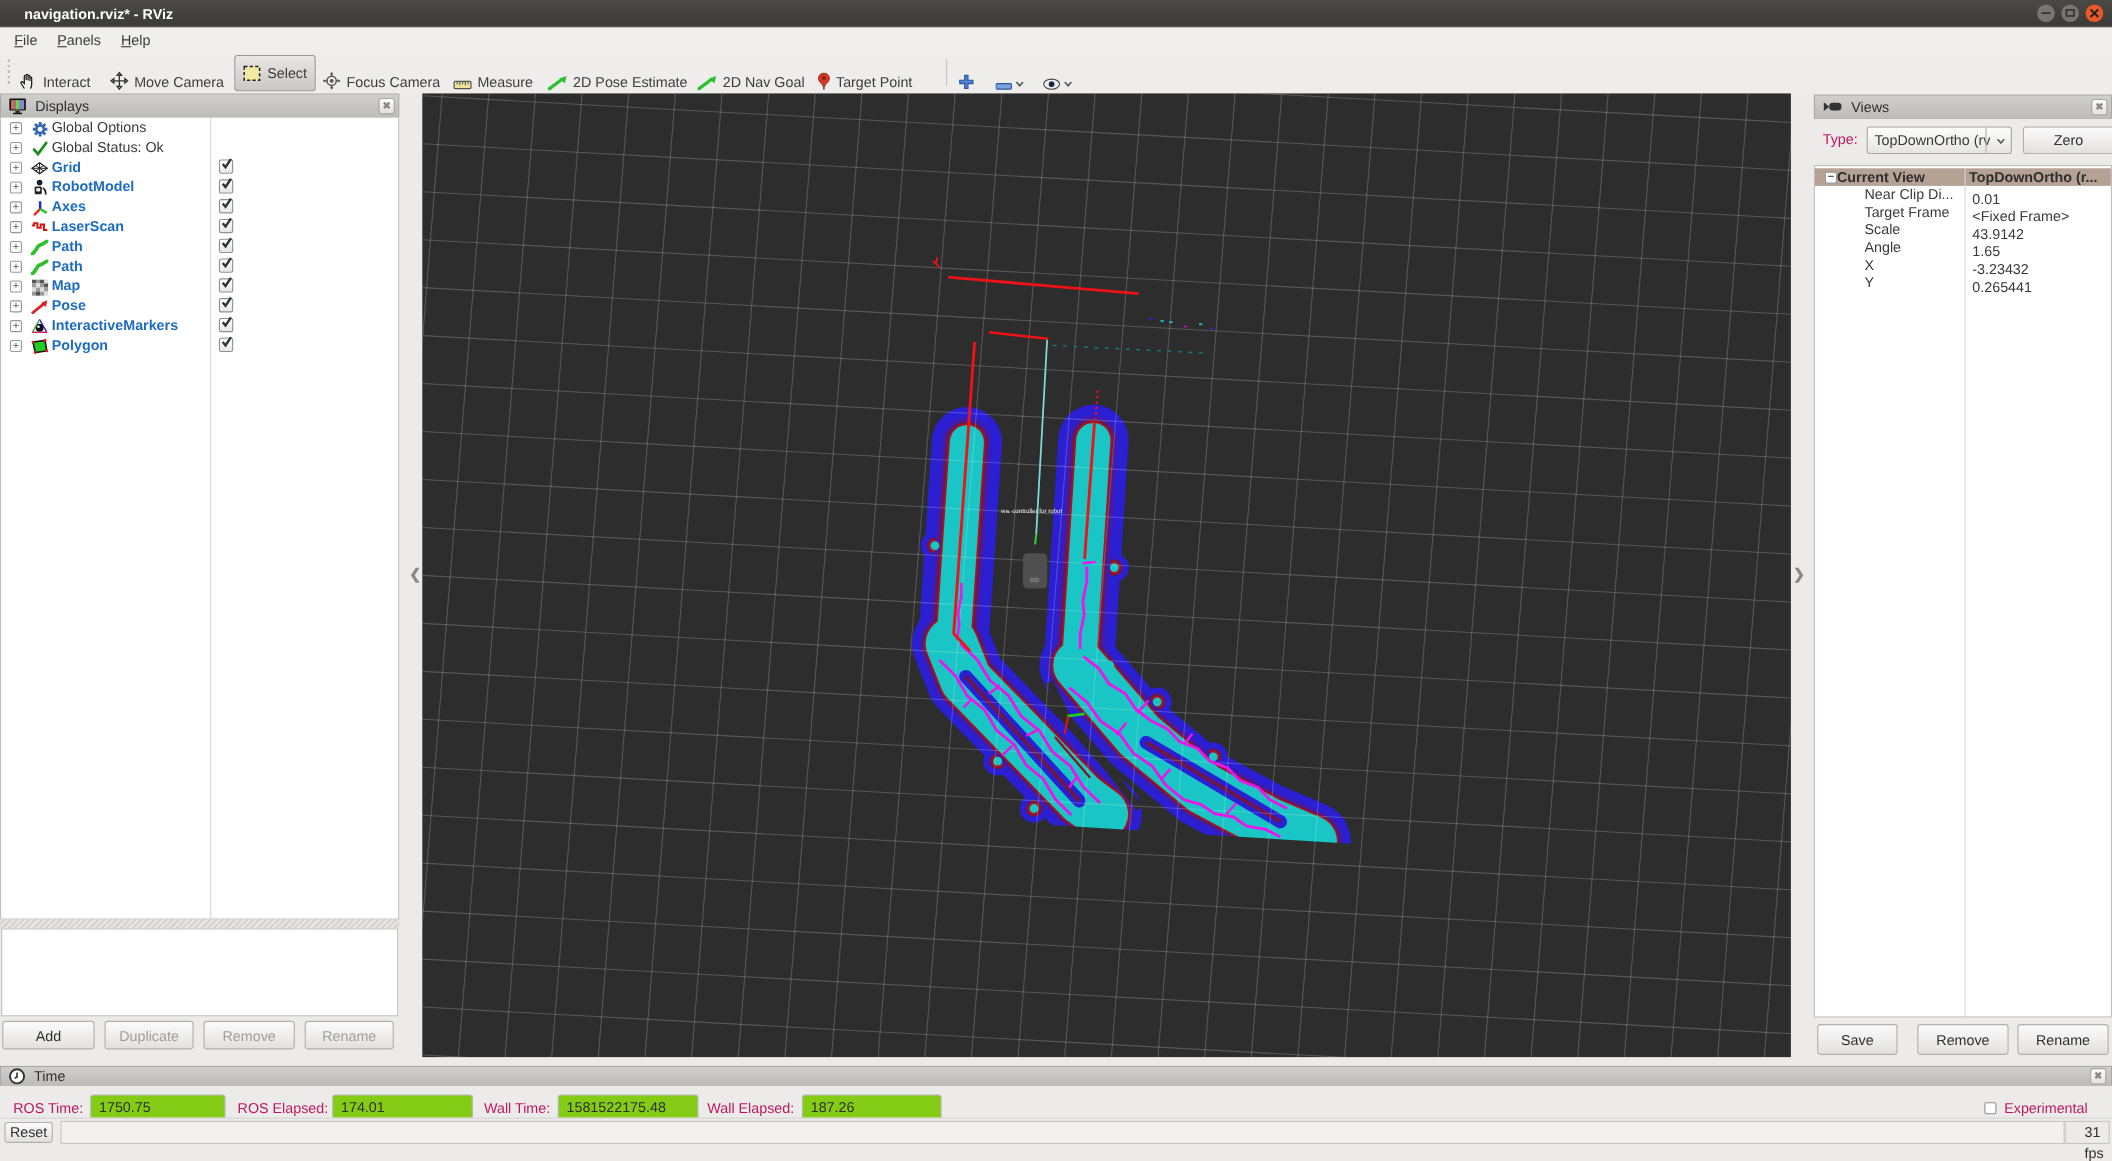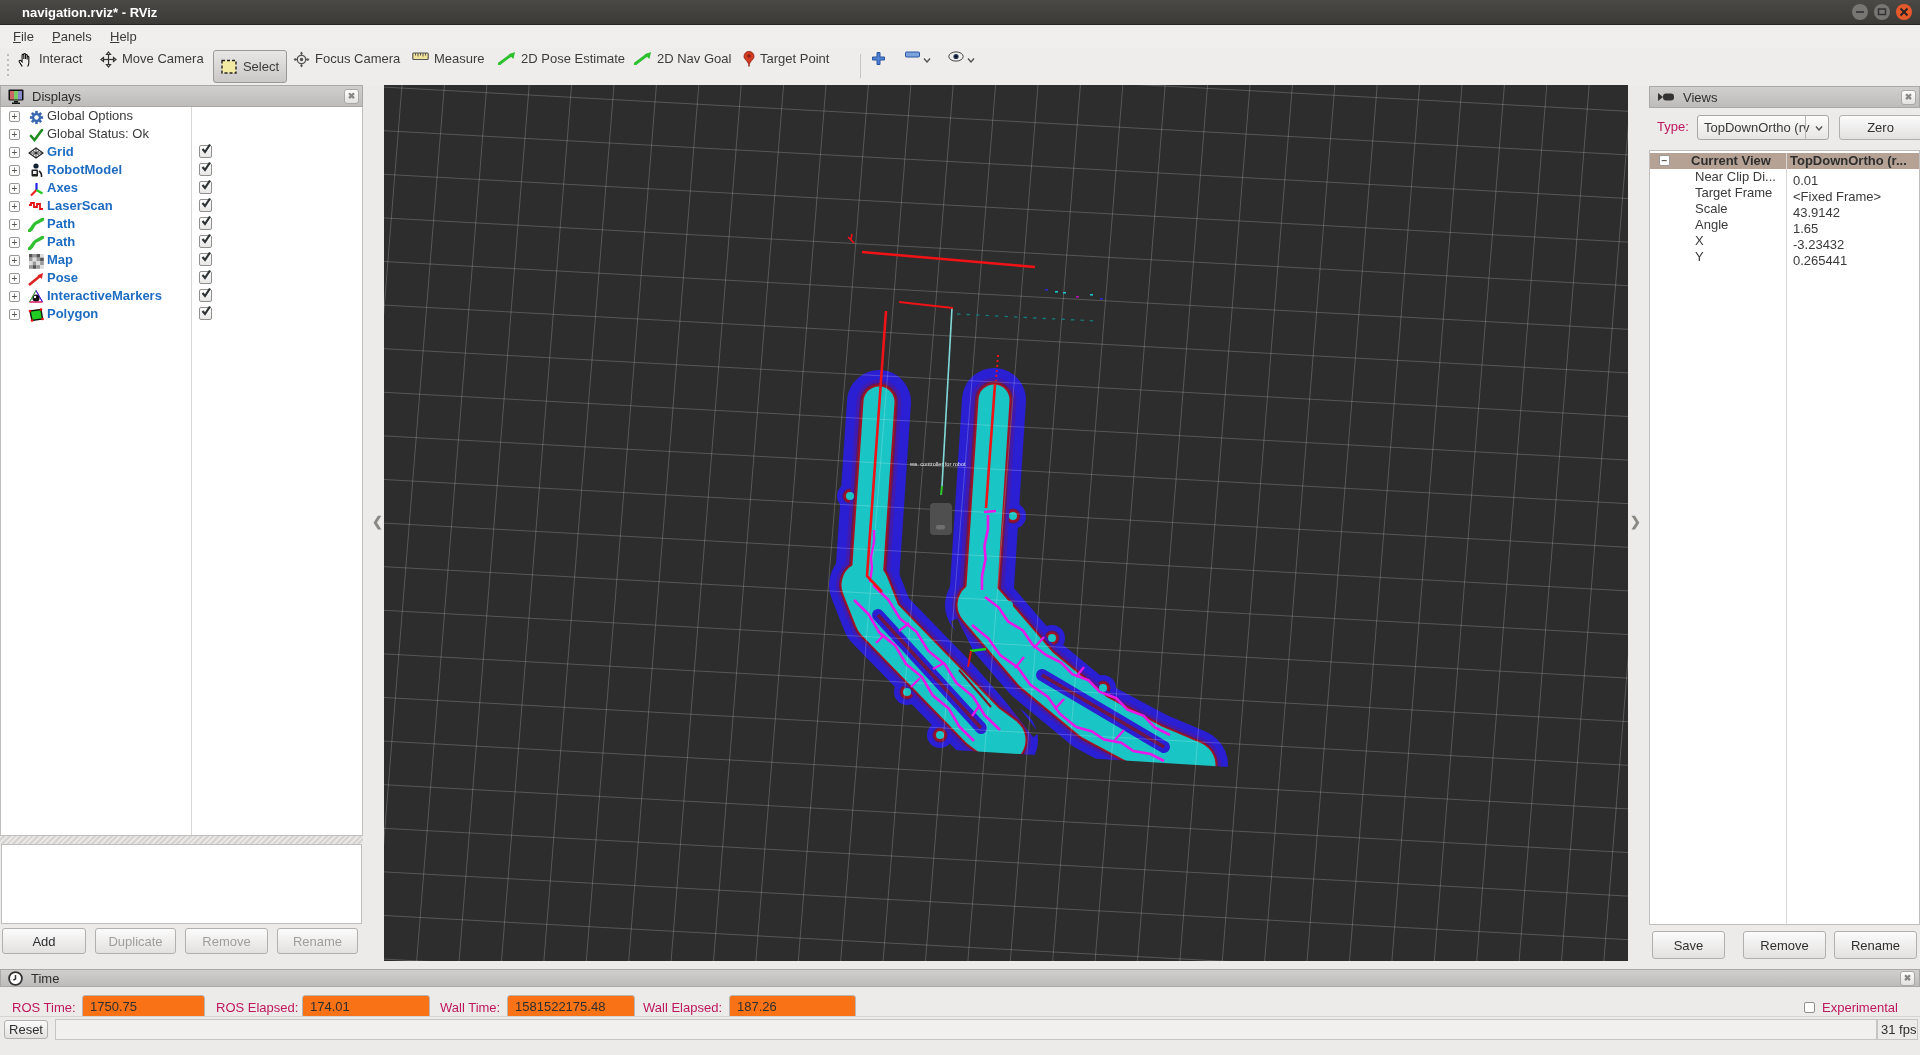--- a/index.html
+++ b/index.html
@@ -2,21 +2,21 @@
 <html><head><meta charset="utf-8"><style>
 *{margin:0;padding:0;box-sizing:border-box}
 html,body{width:1920px;height:1055px;overflow:hidden;font-family:"Liberation Sans",sans-serif;background:#ecebea;font-size:13px;color:#3a3a3a}
 #titlebar{position:absolute;left:0;top:0;width:100%;height:25px;background:linear-gradient(#4a4945,#3b3a36);color:#fff;font-weight:bold;line-height:25px;padding-left:22px;border-bottom:1px solid #262622}
 .winbtn{position:absolute;top:4px;width:16px;height:16px;border-radius:50%;background:#777672}
 #menubar{position:absolute;left:0;top:25px;width:100%;height:23px;background:#f0efee;line-height:23px}
 #menubar span{margin:0;padding:0}
 .mitem{position:absolute;top:0}
 .mitem u{text-decoration:underline}
 #toolbar{position:absolute;left:0;top:48px;width:100%;height:37px;background:#eeedec}
-.tbtn{position:absolute;top:3px;height:31px;display:flex;align-items:flex-start;gap:5px;color:#3c3c3c}
+.tbtn{position:absolute;top:3px;height:31px;display:flex;align-items:flex-end;gap:5px;color:#3c3c3c}
 .tbtn svg{flex:none}
 #selectbtn{position:absolute;left:213px;top:2px;width:74px;height:33px;background:linear-gradient(#e8e7e6,#c9c8c6);border:1px solid #9a9996;border-radius:3px;display:flex;align-items:center;justify-content:center;gap:5px;color:#3c3c3c}
 .panelhdr{background:linear-gradient(#d0cfcd,#bdbcba);border:1px solid #a9a8a6;display:flex;align-items:center;padding-left:7px;gap:8px;color:#2e2e2e}
 .phx{position:absolute;right:3px;top:3px;width:15px;height:15px;border:1px solid #a9a8a6;border-radius:3px;background:linear-gradient(#fdfdfc,#e2e1e0);font-size:9px;color:#888;text-align:center;line-height:13px;font-weight:bold}
 #displays{position:absolute;left:0;top:85px;width:363px;height:876px}
 #dtree{position:absolute;left:0;top:22px;width:363px;height:729px;background:#fff;border:1px solid #c0bfbd;border-top:none}
 #dtree .col{position:absolute;left:190px;top:0;width:1px;height:100%;background:#d8d7d5}
 .trow{position:relative;height:18px;line-height:18px;white-space:nowrap}
 .expwrap{display:inline-block;width:14px;margin-left:8px;vertical-align:top}
 .exp{display:inline-block;width:11px;height:11px;border:1px solid #999;border-radius:2px;background:#fcfcfb;color:#555;font-size:10px;line-height:9px;text-align:center;vertical-align:middle}
@@ -37,26 +37,26 @@
 .combo{position:absolute;left:44px;top:1px;width:132px;height:25px;background:linear-gradient(#fdfdfc,#e6e5e4);border:1px solid #a9a8a6;border-radius:3px;line-height:23px;padding-left:6px;white-space:nowrap;overflow:hidden}
 .combo .cdiv{position:absolute;right:22px;top:0;width:1px;height:100%;background:#b5b4b2}
 .combo .cchev{position:absolute;right:5px;top:10px;line-height:0}
 #vtree{position:absolute;left:0;top:64px;width:271px;height:775px;background:#fff;border:1px solid #c0bfbd}
 .vhead{position:absolute;left:0;top:2px;height:16px;width:100%;background:#b5a295;font-weight:bold;color:#2e2e2e;line-height:16px}
 .vrow{height:16px;line-height:16px;white-space:nowrap}
 .vlab{display:inline-block;margin-left:45px;width:90px;overflow:hidden}
 .vval{display:inline-block;margin-left:8px}
 #vcol{position:absolute;left:136px;top:2px;width:1px;height:773px;background:#d8d7d5}
 #timepanel{position:absolute;left:0;top:969px;width:1920px;height:60px}
-.tfield{position:absolute;top:26px;height:24px;background:#f97316;border:1px solid #b8b7b5;border-radius:3px;line-height:22px;padding-left:7px;color:#2f2f2f}
+.tfield{position:absolute;top:26px;height:24px;background:#84cc16;border:1px solid #b8b7b5;border-radius:3px;line-height:22px;padding-left:7px;color:#2f2f2f}
 .tlab{position:absolute;top:31px;color:#be185d}
 #statusbar{position:absolute;left:0;top:1016px;width:1920px;height:26px;background:#ecebea;border-top:1px solid #d5d4d2}
 #resetbtn{position:absolute;left:4px;top:3px;width:44px;height:19px;background:linear-gradient(#fcfbfb,#e2e1e0);border:1px solid #b1b0ae;border-radius:3px;text-align:center;line-height:17px;color:#2f2f2f}
 #statfield{position:absolute;left:55px;top:2px;width:1822px;height:21px;background:#f1f0ef;border:1px solid #c6c5c3}
-#fps{position:absolute;right:2px;top:2px;width:41px;height:21px;background:#ecebea;border:1px solid #c6c5c3;line-height:19px;padding-left:3px;color:#2f2f2f}
+#fps{position:absolute;right:2px;top:2px;width:41px;height:21px;background:#ecebea;border:1px solid #c6c5c3;line-height:19px;padding-left:17px;color:#2f2f2f}
 </style></head><body>
 
 <div id="titlebar">navigation.rviz* - RViz
  <div class="winbtn" style="right:52px"></div>
  <div class="winbtn" style="right:30px"></div>
  <div class="winbtn" style="right:8px;background:#e8592a"></div>
  <svg style="position:absolute;right:52px;top:4px" width="16" height="16">
       <path d="M4,8 L12,8" stroke="#333" stroke-width="1.6"></path>
     </svg>
  <svg style="position:absolute;right:30px;top:4px" width="16" height="16">
@@ -482,21 +482,21 @@
       <span class="phx">✖</span>
     </div>
  <div id="vtype">
       <span class="tlab" style="left:4px;top:5px;position:absolute">Type:</span>
    <div class="combo">TopDownOrtho (rv<div class="cdiv"></div><div class="cchev"><svg width="8" height="5" viewBox="0 0 8 5" style="">
             <path d="M1,0.5 L4,4 L7,0.5" stroke="#555" stroke-width="1.4" fill="none"></path>
           </svg></div></div>
    <div class="btn" style="left:186px;top:1px;width:83px;height:25px">Zero</div>
  </div>
  <div id="vtree">
-   <div class="vhead"><span style="margin-left:9px;display:inline-block;width:11px;height:11px;border:1px solid #999;border-radius:2px;background:#fff;color:#555;font-size:10px;line-height:9px;text-align:center;vertical-align:1px">−</span><span style="margin-left:21px">Current View</span><span style="position:absolute;left:140px">TopDownOrtho (r...</span></div>
+   <div class="vhead"><span style="margin-left:9px;display:inline-block;width:11px;height:11px;border:1px solid #999;border-radius:2px;background:#fff;color:#555;font-size:10px;line-height:9px;text-align:center;vertical-align:1px">−</span><span style="margin-left:0">Current View</span><span style="position:absolute;left:140px">TopDownOrtho (r...</span></div>
    <div style="position:absolute;top:18px;width:100%">
         <div class="vrow"><span class="vlab">Near Clip Di...</span><span class="vval">0.01</span></div>
         <div class="vrow"><span class="vlab">Target Frame</span><span class="vval">&lt;Fixed Frame&gt;</span></div>
         <div class="vrow"><span class="vlab">Scale</span><span class="vval">43.9142</span></div>
         <div class="vrow"><span class="vlab">Angle</span><span class="vval">1.65</span></div>
         <div class="vrow"><span class="vlab">X</span><span class="vval">-3.23432</span></div>
         <div class="vrow"><span class="vlab">Y</span><span class="vval">0.265441</span></div>
       </div>
    <div id="vcol"></div>
  </div>

